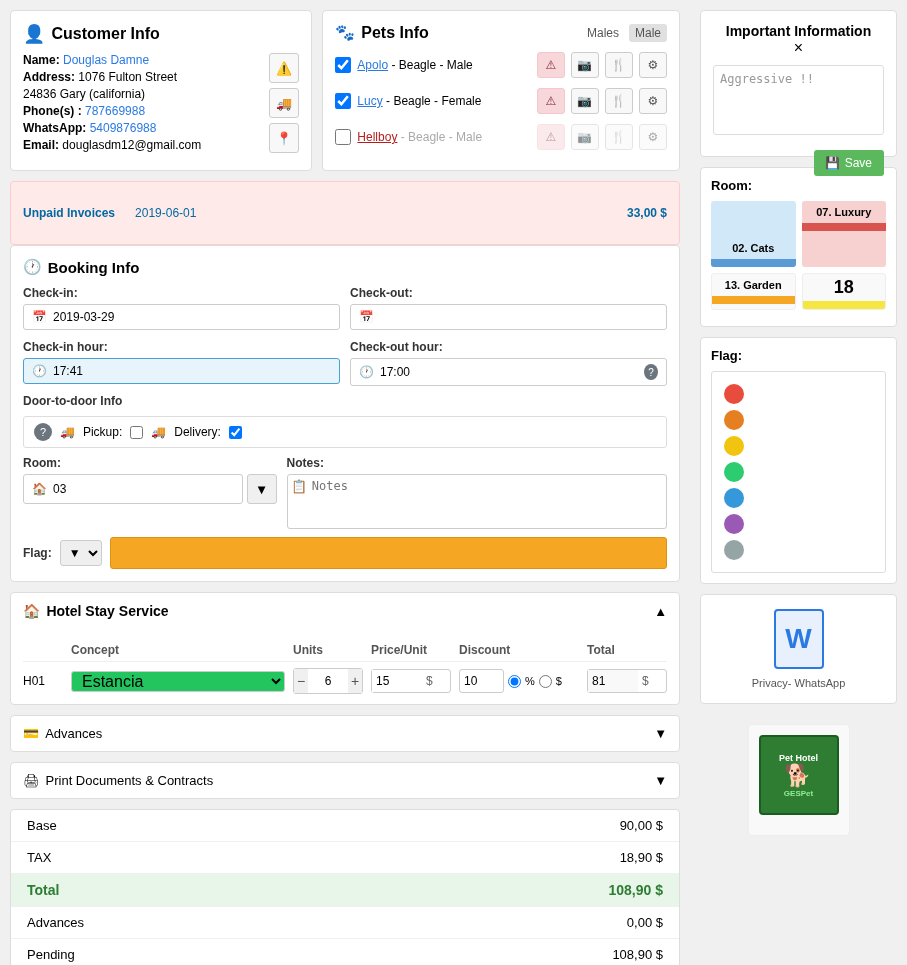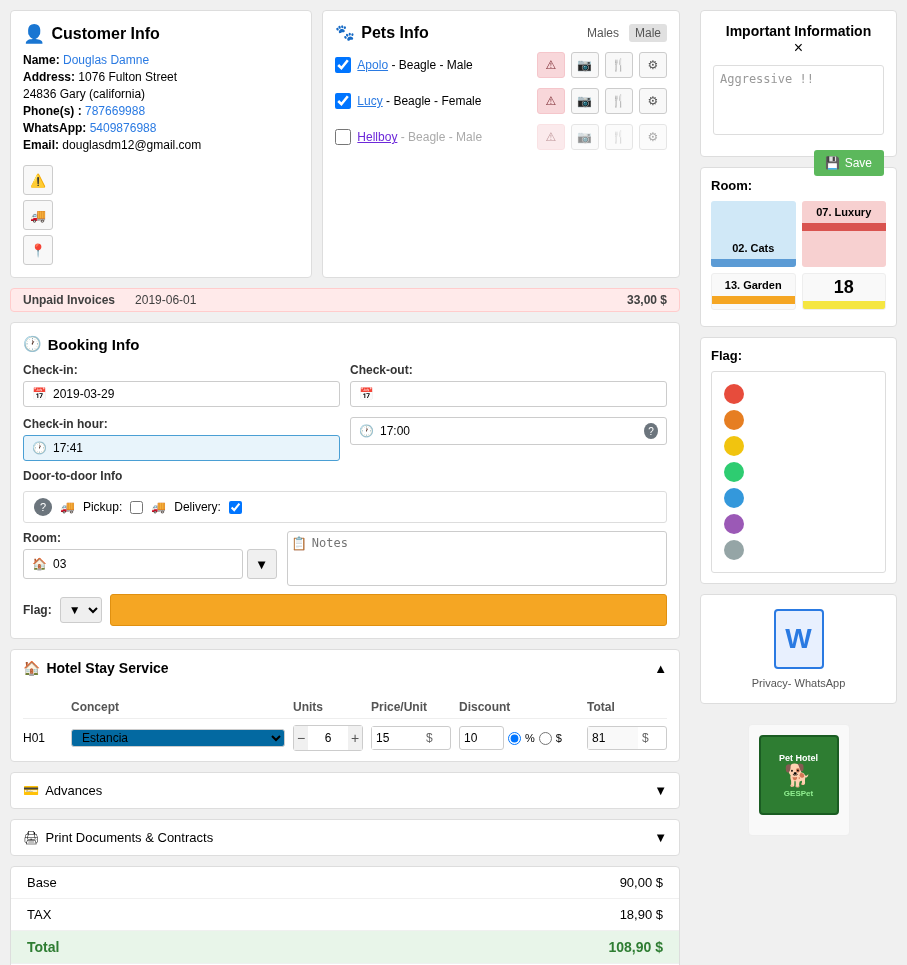--- a/index.html
+++ b/index.html
@@ -2,21 +2,21 @@
 <html><head>
   <meta charset="utf-8">
   <style>
     * { box-sizing: border-box; margin: 0; padding: 0; }
     body { font-family: Arial, sans-serif; font-size: 13px; background: #f0f0f0; width: 907px; min-height: 965px; }
     
     .main-container { display: flex; width: 907px; }
     .left-panel { width: 690px; padding: 10px; }
     .right-panel { width: 217px; padding: 10px; }
     .card-title { font-size: 16px; font-weight: bold; margin-bottom: 8px; display: flex; align-items: center; gap: 6px; }
-    .customer-info-grid { display: flex; gap: 10px; flex-direction: column; }
+    .customer-info-grid { display: flex; gap: 10px; }
     .customer-details { flex: 1; }
     .customer-details p { margin-bottom: 3px; font-size: 12px; }
     .customer-details a { color: #2a7ae2; text-decoration: none; }
     .customer-buttons { display: flex; flex-direction: column; gap: 5px; }
     .icon-btn { width: 30px; height: 30px; border: 1px solid #ccc; border-radius: 3px; background: #f8f8f8; cursor: pointer; display: flex; align-items: center; justify-content: center; font-size: 13px; }
 
     
     .top-row { display: flex; gap: 10px; margin-bottom: 10px; }
     .customer-card { flex: 1; background: #fff; border: 1px solid #ddd; border-radius: 4px; padding: 12px; }
     .pets-card { flex: 1.2; background: #fff; border: 1px solid #ddd; border-radius: 4px; padding: 12px; }
@@ -24,21 +24,21 @@
     
     .pets-header { display: flex; justify-content: space-between; align-items: center; margin-bottom: 8px; }
     .pets-title { font-size: 16px; font-weight: bold; display: flex; align-items: center; gap: 6px; }
     .pet-row { display: flex; align-items: center; gap: 6px; margin-bottom: 6px; padding: 2px 0; }
     .pet-checkbox { width: 16px; height: 16px; cursor: pointer; }
     .pet-action-btn { width: 28px; height: 26px; border-radius: 3px; border: 1px solid #ccc; cursor: pointer; display: flex; align-items: center; justify-content: center; font-size: 12px; }
     .btn-warning { background: #f8d7da; border-color: #f5c6cb; color: #721c24; }
     .btn-secondary { background: #f8f8f8; color: #555; }
 
     
-    .unpaid-bar { background: #ffeaea; border: 1px solid #ffcccc; border-radius: 4px; padding: 4px 12px; margin-bottom: 10px; display: flex; align-items: center; gap: 20px; font-size: 12px; color: #404040; }
+    .unpaid-bar { background: #ffeaea; border: 1px solid #ffcccc; border-radius: 4px; padding: 24px 12px; margin-bottom: 0; display: flex; align-items: center; gap: 20px; font-size: 12px; color: #0369a1; }
     .unpaid-amount { margin-left: auto; font-weight: bold; }
 
     
     .booking-card { background: #fff; border: 1px solid #ddd; border-radius: 4px; padding: 12px; margin-bottom: 10px; }
     .section-title { font-size: 15px; font-weight: bold; margin-bottom: 10px; display: flex; align-items: center; gap: 6px; }
     .form-grid { display: grid; grid-template-columns: 1fr 1fr; gap: 10px; }
     .form-group { display: flex; flex-direction: column; gap: 4px; }
     .form-label { font-size: 12px; font-weight: bold; color: #333; }
     .form-input { border: 1px solid #ccc; border-radius: 3px; padding: 5px 8px; font-size: 12px; display: flex; align-items: center; gap: 6px; }
     .form-input input { border: none; outline: none; font-size: 12px; width: 100%; }
@@ -108,21 +108,21 @@
     .flag-circle { width: 20px; height: 20px; border-radius: 50%; cursor: pointer; }
     
     .doc-card { background: #fff; border: 1px solid #ddd; border-radius: 4px; padding: 12px; margin-bottom: 10px; text-align: center; cursor: pointer; }
     .doc-label { font-size: 11px; color: #555; }
     
     .room-row { display: flex; gap: 6px; margin-bottom: 6px; }
     .room-box { flex: 1; border-radius: 3px; overflow: hidden; }
     .room-box-header { padding: 5px 8px; font-size: 12px; font-weight: bold; text-align: center; }
     .room-box-bar { height: 10px; }
 
-    .select-input { border: 1px solid #ccc; border-radius: 3px; padding: 0 6px; font-size: 12px; background: #0369a1; }
+    .select-input { border: 1px solid #ccc; border-radius: 3px; padding: 0 6px; font-size: 16px; background: #22c55e; }
 
     label { font-size: 12px; }
 
     .full-width { width: 100%; }
     .room-dropdown-btn { width: 30px; height: 30px; border: 1px solid #ccc; border-radius: 3px; background: #f0f0f0; cursor: pointer; }
   </style>
 </head>
 <body>
 
 <div class="main-container">
@@ -200,21 +200,21 @@
           </span>
           <button class="pet-action-btn btn-warning">⚠</button>
           <button class="pet-action-btn btn-secondary">📷</button>
           <button class="pet-action-btn btn-secondary">🍴</button>
           <button class="pet-action-btn btn-secondary">⚙</button>
         </div>
 
         <div class="pet-row">
           <input type="checkbox" class="pet-checkbox" style="">
           <span style="font-size:12px;flex:1;">
-            <a href="#" style="color:#6d28d9;">Hellboy</a>
+            <a href="#" style="color:#b91c1c;">Hellboy</a>
             <span style="color:#aaa;"> - Beagle - Male</span>
           </span>
           <button class="pet-action-btn btn-warning" style="opacity:0.5;">⚠</button>
           <button class="pet-action-btn btn-secondary" style="opacity:0.5;">📷</button>
           <button class="pet-action-btn btn-secondary" style="opacity:0.5;">🍴</button>
           <button class="pet-action-btn btn-secondary" style="opacity:0.5;">⚙</button>
         </div>
       </div>
     </div>
 
@@ -245,20 +245,21 @@
           </div>
         </div>
         <div class="form-group">
           <label class="form-label">Check-in hour:</label>
           <div class="form-input highlight">
             <span>🕐</span>
             <input type="text" value="17:41" style="background: transparent;">
           </div>
         </div>
         <div class="form-group">
+          <label class="form-label">Check-out hour:</label>
           <div class="form-input" style="position:relative;">
             <span>🕐</span>
             <input type="text" value="17:00" style="">
             <span style="margin-left:auto; background:#6c757d; color:#fff; border-radius:50%; width:16px; height:16px; display:flex; align-items:center; justify-content:center; font-size:10px;">?</span>
           </div>
         </div>
       </div>
 
       <div style="margin-top:8px;">
         <div class="form-label" style="margin-bottom:4px;">Door-to-door Info</div>
@@ -278,20 +279,21 @@
           <div class="form-label" style="margin-bottom:4px;">Room:</div>
           <div style="display:flex; gap:4px;">
             <div class="form-input" style="flex:1;">
               <span>🏠</span>
               <input type="text" value="03" style="">
             </div>
             <button class="room-dropdown-btn">▼</button>
           </div>
         </div>
         <div style="flex:1.5;">
+          <div class="form-label" style="margin-bottom:4px;">Notes:</div>
           <div style="position:relative; display:flex; align-items:flex-start; border:1px solid #ccc; border-radius:3px; padding:4px;">
             <span style="margin-right:4px; color:#999;">📋</span>
             <textarea style="border: none; outline: none; width: 100%; font-size: 12px; resize: none; height: 45px;" placeholder="Notes"></textarea>
           </div>
         </div>
       </div>
 
       <div class="flag-row">
         <label class="form-label">Flag:</label>
         <select class="flag-select">

